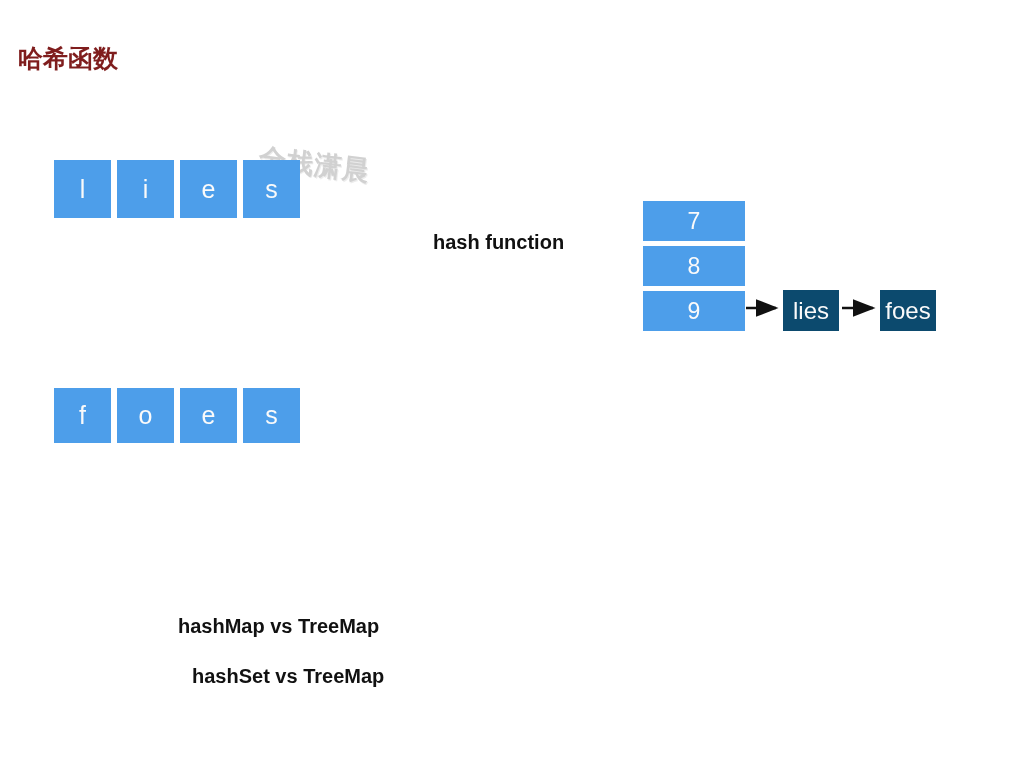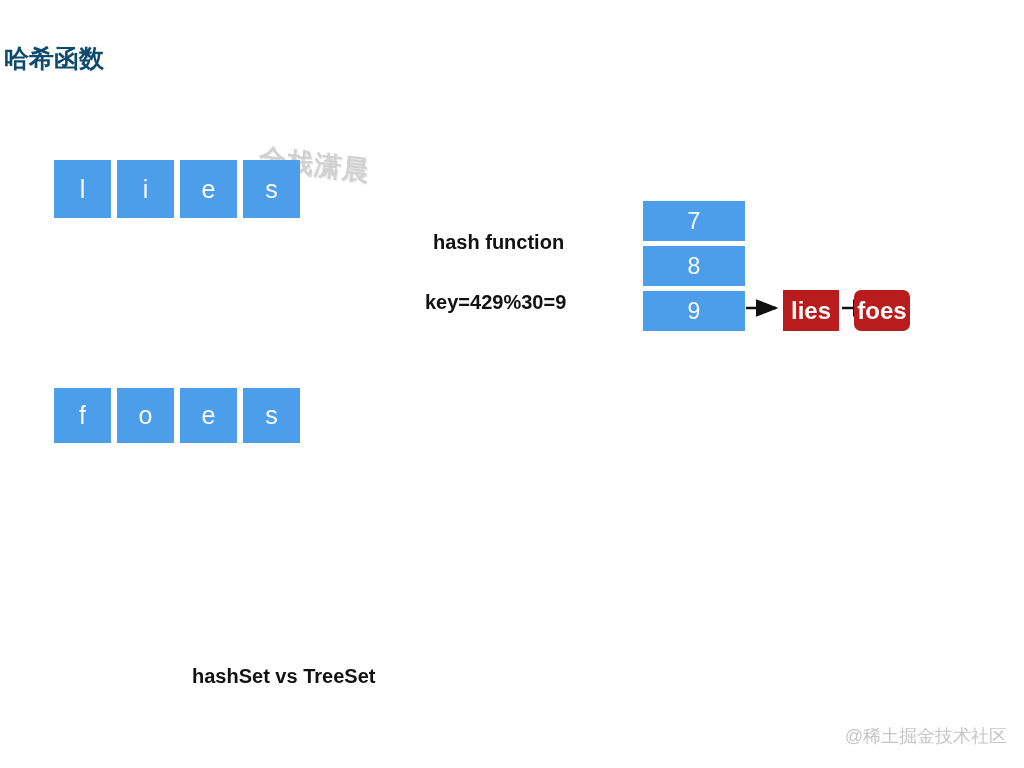--- a/index.html
+++ b/index.html
@@ -4,22 +4,22 @@
 <style>
   html,body{margin:0;padding:0;background:#ffffff;}
   .canvas{
     position:relative;
     width:1024px;height:768px;
     background:#ffffff;
     overflow:hidden;
     font-family:"Liberation Sans","DejaVu Sans",sans-serif;
   }
   .page-title{
-    position:absolute;left:4px;top:44px;
-    font-size:25px;font-weight:700;color:#0c4a6e;
+    position:absolute;left:18px;top:44px;
+    font-size:25px;font-weight:700;color:#7f1d1d;
     line-height:1.15;
   }
   .wm-top{
     position:absolute;left:261px;top:140px;
     font-size:27px;font-weight:700;color:#c9c9c9;
     transform:rotate(7deg);transform-origin:left top;
     letter-spacing:1px;opacity:.85;
     text-shadow:1px 1px 0 #e9e9e9;
     white-space:nowrap;
   }
@@ -46,26 +46,26 @@
     position:absolute;left:643px;top:201px;
     display:flex;flex-direction:column;gap:5px;
   }
   .bucket{
     width:102px;height:40px;background:#4d9eea;color:#fafafa;
     display:flex;align-items:center;justify-content:center;
     font-size:23px;font-weight:400;
   }
   .chain-node{
     position:absolute;top:290px;width:56px;height:41px;
-    background:#b91c1c;color:#fafafa;
+    background:#0c4a6e;color:#fafafa;
     display:flex;align-items:center;justify-content:center;
-    font-size:24px;font-weight:700;
+    font-size:24px;font-weight:400;
   }
   .node-lies{left:783px;}
-  .node-foes{left:854px;border-radius:7px;}
+  .node-foes{left:880px;}
   .arrows{position:absolute;left:0;top:0;pointer-events:none;}
   .wm-bottom{
     position:absolute;right:17px;top:724px;
     font-size:18px;color:#c6c6c6;font-weight:400;
     white-space:nowrap;
   }
 </style>
 </head>
 <body>
 
@@ -76,21 +76,20 @@
   <div class="wm-top">全栈潇晨</div>
 
   <div class="letter-row row-lies">
     <div class="letter-box">l</div>
     <div class="letter-box">i</div>
     <div class="letter-box">e</div>
     <div class="letter-box">s</div>
   </div>
 
   <div class="bold-text hash-fn">hash function</div>
-  <div class="bold-text key-eq">key=429%30=9</div>
 
   <div class="letter-row row-foes">
     <div class="letter-box">f</div>
     <div class="letter-box">o</div>
     <div class="letter-box">e</div>
     <div class="letter-box">s</div>
   </div>
 
   <div class="bucket-col">
     <div class="bucket">7</div>
@@ -104,17 +103,17 @@
         <path d="M0,0 L9,3.5 L0,7 z" fill="#111111"></path>
       </marker>
     </defs>
     <line x1="746" y1="308" x2="776" y2="308" stroke="#111111" stroke-width="2.5" marker-end="url(#ah)"></line>
     <line x1="842" y1="308" x2="873" y2="308" stroke="#111111" stroke-width="2.5" marker-end="url(#ah)"></line>
   </svg>
 
   <div class="chain-node node-lies">lies</div>
   <div class="chain-node node-foes">foes</div>
 
-  <div class="bold-text note-2">hashSet vs TreeSet</div>
+  <div class="bold-text note-1">hashMap vs TreeMap</div>
+  <div class="bold-text note-2">hashSet vs TreeMap</div>
 
-  <div class="wm-bottom">@稀土掘金技术社区</div>
 
 </div>
 
 </body></html>

